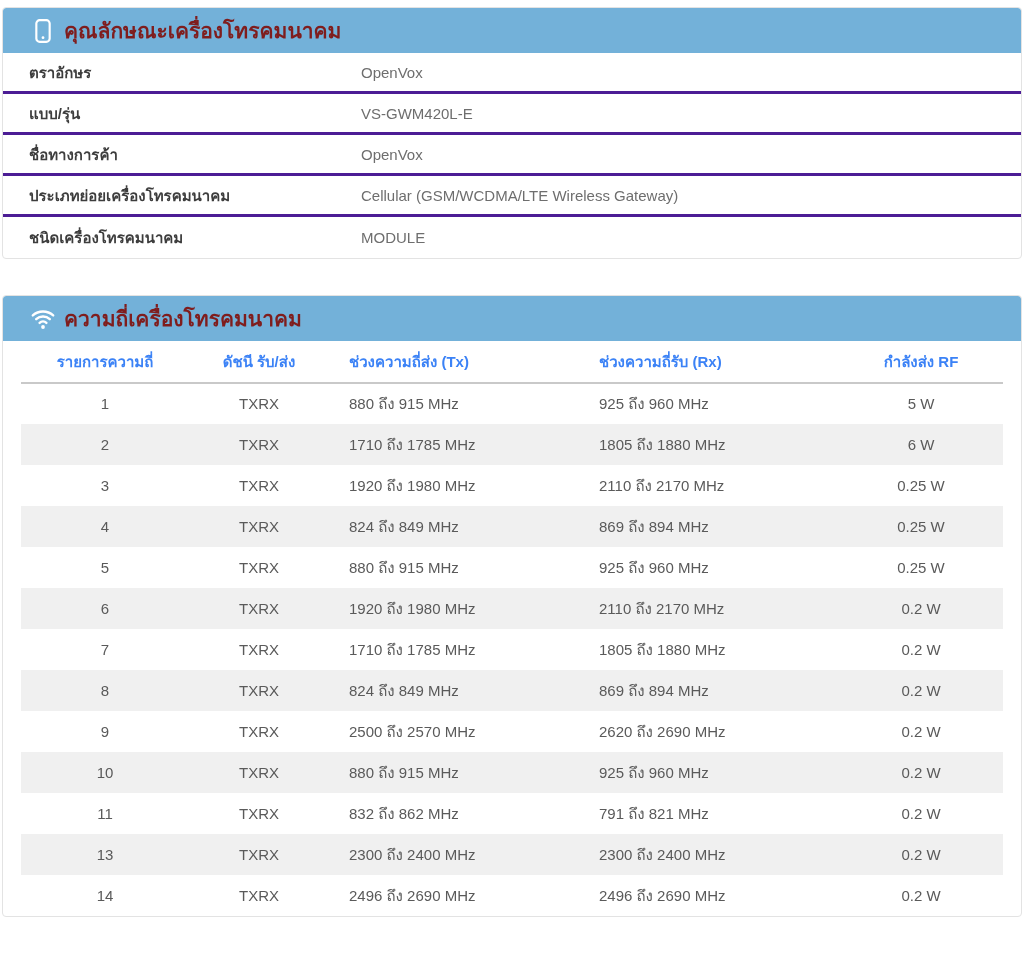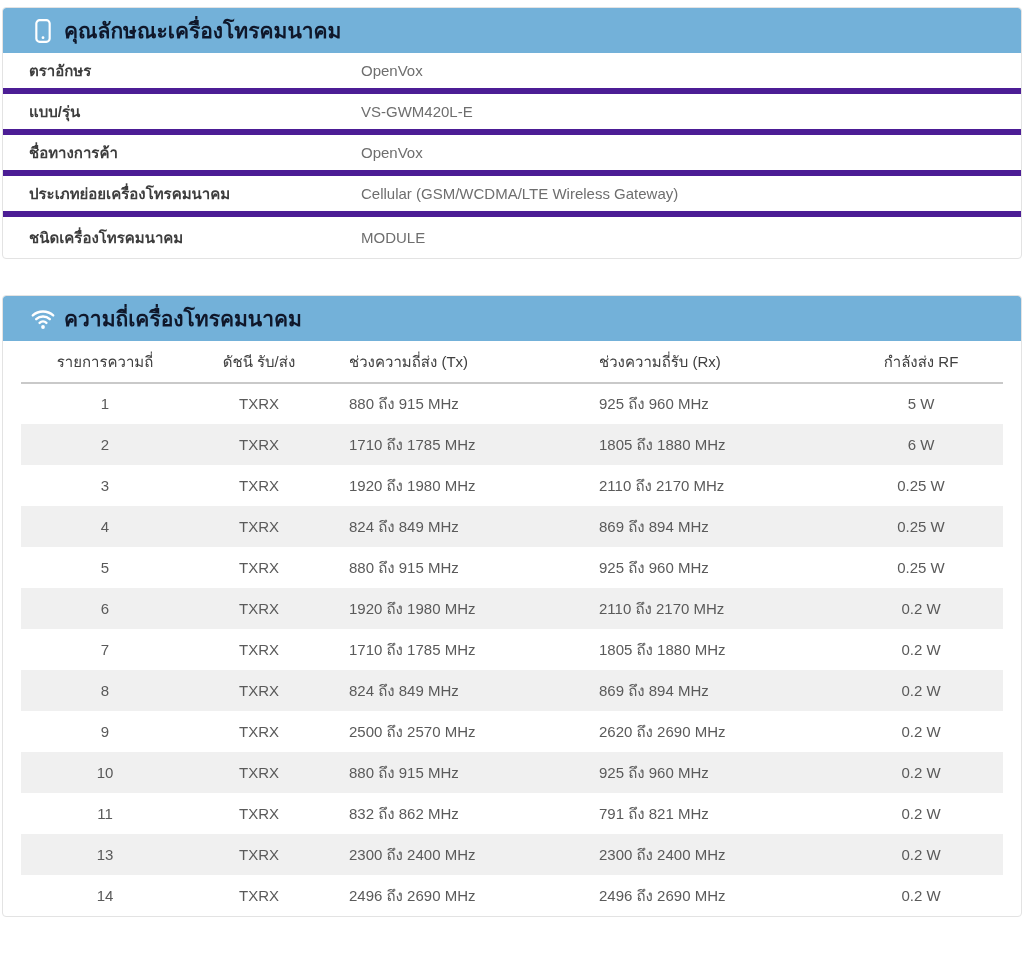--- a/index.html
+++ b/index.html
@@ -17,21 +17,21 @@
   .panel {
     border: 1px solid #e3e3e3;
     border-radius: 4px;
     background: #ffffff;
     overflow: hidden;
   }
   .panel + .panel { margin-top: 36px; }
   .panel-header {
     height: 45px;
     background: #73b1d9;
-    color: #0f172a;
+    color: #7f1d1d;
     display: flex;
     align-items: center;
     gap: 9px;
     padding: 0 28px;
     font-size: 21px;
     font-weight: bold;
     border-radius: 3px 3px 0 0;
   }
   .panel-header .hicon {
     display: inline-flex;
@@ -39,21 +39,21 @@
     justify-content: center;
     width: 24px;
     height: 26px;
     flex: 0 0 auto;
   }
   
   .spec-row {
     display: flex;
     align-items: center;
     height: 41px;
-    border-bottom: 6px solid #4c1d95;
+    border-bottom: 3px solid #4c1d95;
     font-size: 15px;
   }
   .spec-row:last-child { border-bottom: none; }
   .spec-label {
     width: 358px;
     padding-left: 26px;
     color: #3d3d3d;
     font-weight: 600;
     flex: 0 0 auto;
     line-height: 1.8;
@@ -69,22 +69,22 @@
     border-collapse: collapse;
     table-layout: fixed;
   }
   table.freq col.c1 { width: 168px; }
   table.freq col.c2 { width: 140px; }
   table.freq col.c3 { width: 250px; }
   table.freq col.c4 { width: 260px; }
   table.freq thead th {
     height: 42px;
     font-size: 15px;
-    font-weight: normal;
-    color: #404040;
+    font-weight: bold;
+    color: #3b82f6;
     border-bottom: 2px solid #c9c9c9;
     vertical-align: middle;
     line-height: 1.7;
   }
   table.freq tbody td {
     height: 41px;
     font-size: 15px;
     color: #5a5a5a;
     vertical-align: middle;
     line-height: 1.7;

